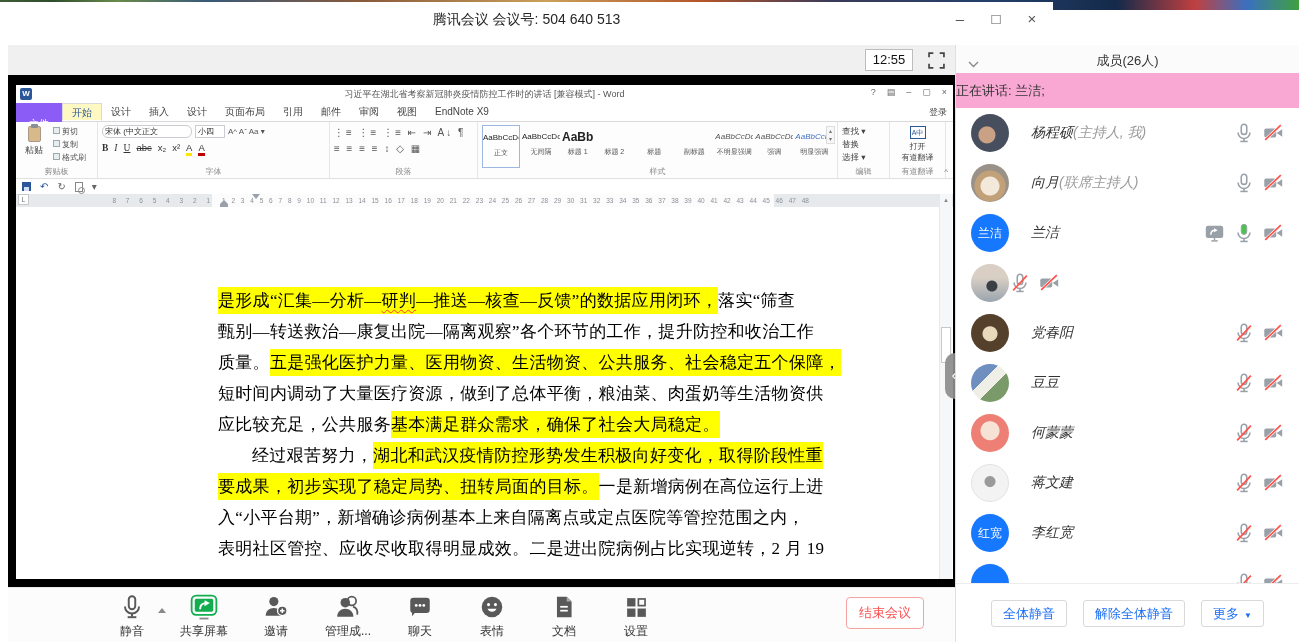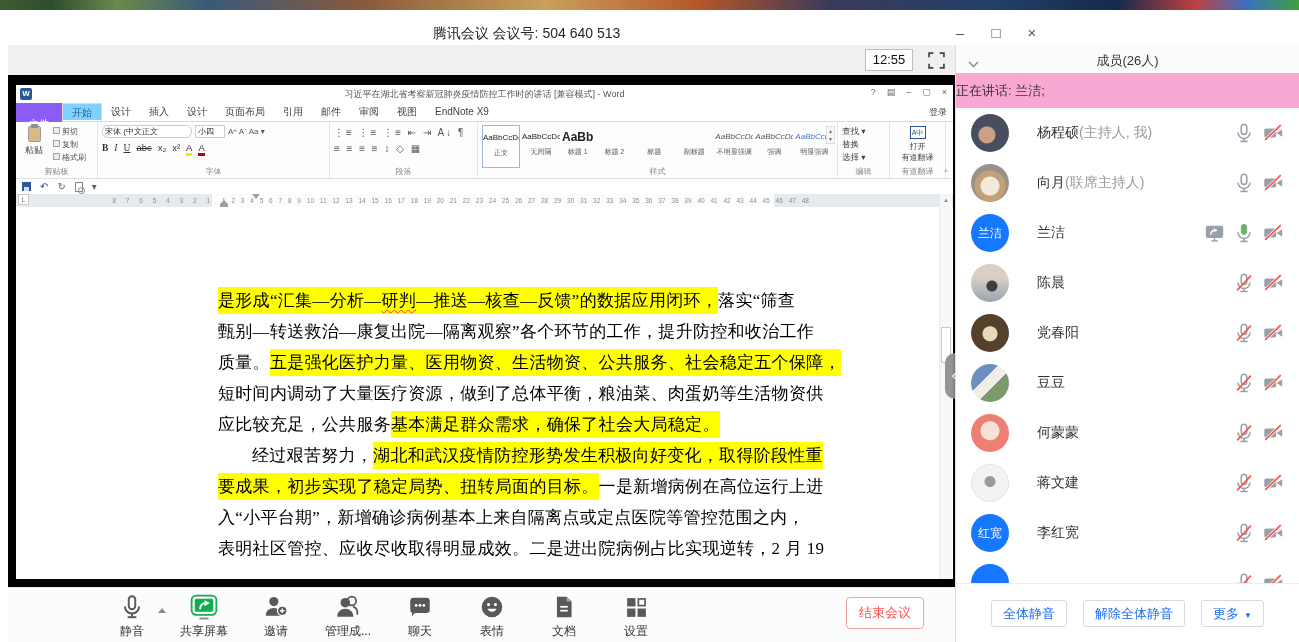--- a/index.html
+++ b/index.html
@@ -2,21 +2,21 @@
 <html><head>
 <meta charset="utf-8">
 <style>
   * { margin:0; padding:0; box-sizing:border-box; }
   html,body { width:1299px; height:642px; overflow:hidden; }
   body { font-family:"Liberation Sans","DejaVu Sans",sans-serif; background:#fff; position:relative; }
 
   
   .wallpaper { position:absolute; left:0; top:0; width:1299px; height:10px;
     background:linear-gradient(90deg,#3f5d33 0%,#2e4d2e 4%,#6a8a4a 9%,#39597a 16%,#8a5a3a 28%,#caa05a 42%,#b4552a 54%,#3a3a5a 64%,#24406a 76%,#152a4a 86%,#c04040 92%,#3a70c0 96%,#40a040 100%); }
-  .titlebar { position:absolute; left:0; top:16px; width:1053px; height:35px; background:#fff; }
+  .titlebar { position:absolute; left:0; top:2px; width:1053px; height:35px; background:#fff; }
   .titlebar .ttl { position:absolute; left:0; right:0; top:9px; text-align:center; font-size:14px; color:#262626; }
   .win-ctrls { position:absolute; right:10px; top:5px; display:flex; gap:14px; }
   .win-ctrls span { width:22px; height:24px; text-align:center; line-height:24px; font-size:15px; color:#555; cursor:default; }
 
   
   .left-region { position:absolute; left:8px; top:45px; width:955px; height:597px; }
   .subbar { position:absolute; left:0; top:0; width:955px; height:30px; background:#f0f0f0; }
   .timer-box { position:absolute; right:50px; top:4px; width:48px; height:22px; background:#fff; border:1px solid #bdbdbd; font-size:13px; color:#111; text-align:center; line-height:20px; }
   .fs-btn { position:absolute; right:18px; top:7px; width:17px; height:17px; }
 
@@ -24,21 +24,21 @@
 
   
   .word { position:absolute; left:8px; top:10px; width:937px; height:494px; background:#fff; font-family:"Liberation Sans","DejaVu Sans",sans-serif; }
   .w-titlebar { position:absolute; left:0; top:0; width:100%; height:18px; background:#fff; }
   .w-icon { position:absolute; left:4px; top:3px; width:12px; height:12px; background:#2b579a; border-radius:2px; color:#fff; font-size:8px; font-weight:bold; text-align:center; line-height:12px; }
   .w-title { position:absolute; left:0; right:0; top:3px; text-align:center; font-size:9px; color:#555; }
   .w-ctrls { position:absolute; right:6px; top:2px; display:flex; gap:11px; font-size:9px; color:#666; }
   .w-tabs { position:absolute; left:0; top:18px; width:100%; height:19px; background:#fff; border-bottom:1px solid #d9d9d9; display:flex; align-items:stretch; font-size:10px; color:#444; }
   .wtab { padding:0 9px; line-height:18px; }
   .wtab.file { background:#8b5cf6; color:#fff; padding:12px 13px; }
-  .wtab.active { color:#2b579a; border:1px solid #d9d9d9; border-bottom:1px solid #fff; background:#7dd3fc; }
+  .wtab.active { color:#2b579a; border:1px solid #d9d9d9; border-bottom:1px solid #fff; background:#fef9c3; }
   .w-signin { position:absolute; right:6px; top:21px; font-size:9px; color:#444; }
 
   .ribbon { position:absolute; left:0; top:37px; width:100%; height:57px; background:#fdfdfd; border-bottom:1px solid #e0e0e0; display:flex; }
   .rgroup { border-right:1px solid #e6e6e6; position:relative; display:flex; flex-direction:column; }
   .rg-label { position:absolute; bottom:1px; left:0; right:0; text-align:center; font-size:8px; color:#8a8a8a; }
   .rg-body { flex:1; padding:3px 4px 10px 4px; }
 
   .g-clip { width:82px; } .g-clip .rg-body { display:flex; gap:5px; }
   .paste-big { width:28px; text-align:center; font-size:9px; color:#444; }
   .clip-ic { width:13px; height:16px; margin:1px auto 2px; background:#d8b98a; border:1px solid #a98; border-radius:2px; position:relative; }
@@ -115,21 +115,21 @@
 
   
   .panel { position:absolute; left:955px; top:45px; width:344px; height:597px; background:#fff; border-left:1px solid #e0e0e0; }
   .p-header { position:absolute; left:0; top:0; width:100%; height:28px; background:#fbfbfb; }
   .p-header .h-txt { position:absolute; left:0; right:0; top:7px; text-align:center; font-size:13px; color:#333; }
   .p-chev { position:absolute; left:12px; top:9px; }
   .speaking { position:absolute; left:0; top:28px; width:100%; height:35px; background:#f9a8d4; font-size:13px; color:#333; line-height:35px; }
   .mlist { position:absolute; left:0; top:63px; width:100%; height:475px; overflow:hidden; }
   .mrow { height:50px; display:flex; align-items:center; padding:0 15px; }
   .avatar { width:38px; height:38px; border-radius:50%; flex:none; display:flex; align-items:center; justify-content:center; color:#fff; font-size:12px; }
-  .mname { margin-left:28px; font-size:14px; color:#333; flex:1; white-space:nowrap; overflow:hidden; }
+  .mname { margin-left:22px; font-size:14px; color:#333; flex:1; white-space:nowrap; overflow:hidden;font-style:italic; }
   .msuffix { color:#9b9b9b; }
   .micons { display:flex; gap:7px; align-items:center; }
   .av-blue { background:#1677ff; }
   .av0 { background:radial-gradient(circle at 42% 55%, #caa184 0 8px, #474f5e 9px); }
   .av1 { background:radial-gradient(circle at 50% 58%, #f2e9da 0 9px, #c2a078 10px 15px, #9a9288 16px); }
   .av3 { background:radial-gradient(circle at 55% 58%, #3a3f45 0 5px, rgba(0,0,0,0) 6px), linear-gradient(180deg,#d9cfc4 0 35%, #9aa4ae 100%); }
   .av4 { background:radial-gradient(circle at 50% 52%, #e9d9bc 0 7px, #55402c 8px); }
   .av5 { background:linear-gradient(135deg,#6f8fc0 0 38%, #efefe8 38% 58%, #7a9a6a 58%); }
   .av6 { background:radial-gradient(circle at 50% 44%, #f7e3d6 0 9px, #ee7f74 10px); }
   .av7 { background:radial-gradient(circle at 50% 46%, #9a9a9a 0 5px, #f3f3f3 6px); border:1px solid #e3e3e3; }
@@ -518,21 +518,20 @@
             <rect x="2.5" y="7" width="13" height="10" rx="2" fill="#99a0a8"></rect>
             <path d="M16 12l6-4v8z" fill="#99a0a8"></path>
             <line x1="3.5" y1="19.5" x2="20.5" y2="3.5" stroke="#fff" stroke-width="3.2"></line>
             <line x1="3.5" y1="19.5" x2="20.5" y2="3.5" stroke="#ff5148" stroke-width="1.8"></line>
           </svg>
       </div>
     </div>
 
     <div class="mrow">
       <div class="avatar av3"></div>
-      <div class="mname"><span>陈晨</span></div>
       <div class="micons">
         <svg width="22" height="22" viewBox="0 0 24 24">
             <rect x="9" y="2.5" width="6" height="11" rx="3" fill="none" stroke="#99a0a8" stroke-width="1.7"></rect>
             <path d="M5.5 11.5a6.5 6.5 0 0 0 13 0" fill="none" stroke="#99a0a8" stroke-width="1.7"></path>
             <line x1="12" y1="18" x2="12" y2="21" stroke="#99a0a8" stroke-width="1.7"></line>
             <line x1="8" y1="21.2" x2="16" y2="21.2" stroke="#99a0a8" stroke-width="1.7"></line>
             <line x1="4.5" y1="20" x2="19.5" y2="4" stroke="#ff5148" stroke-width="1.8"></line>
           </svg>
         <svg width="22" height="22" viewBox="0 0 24 24">
             <rect x="2.5" y="7" width="13" height="10" rx="2" fill="#99a0a8"></rect>

